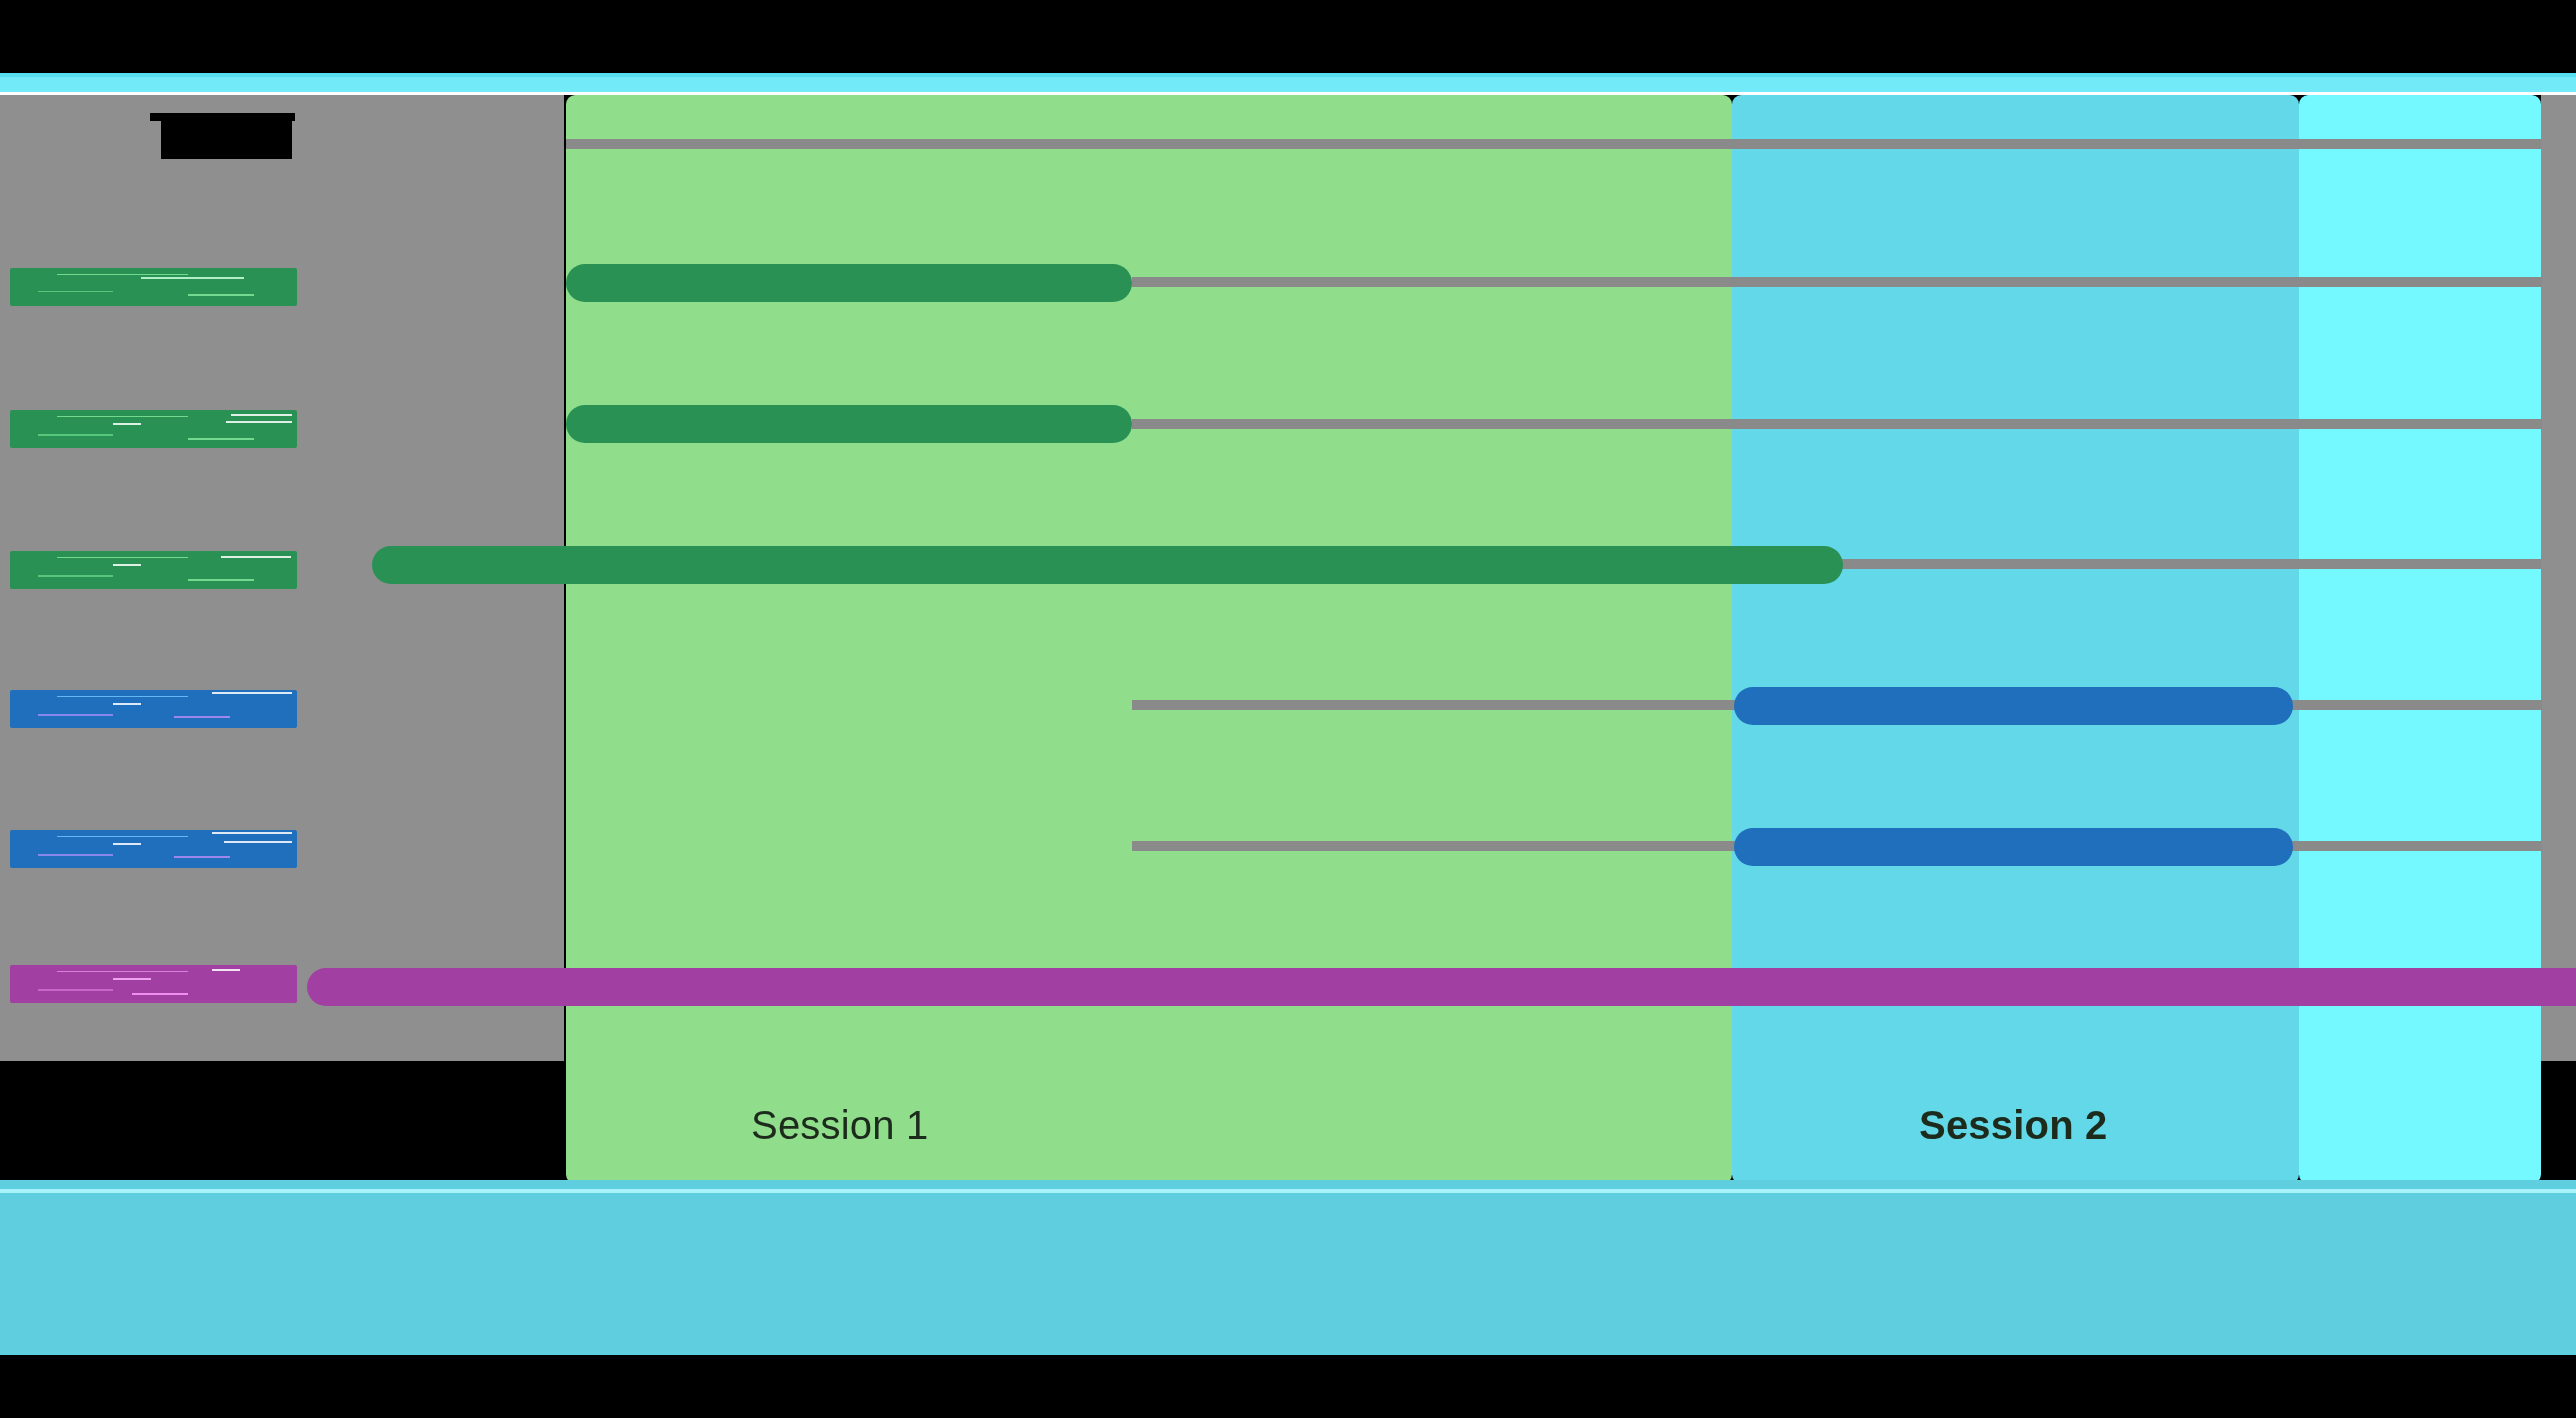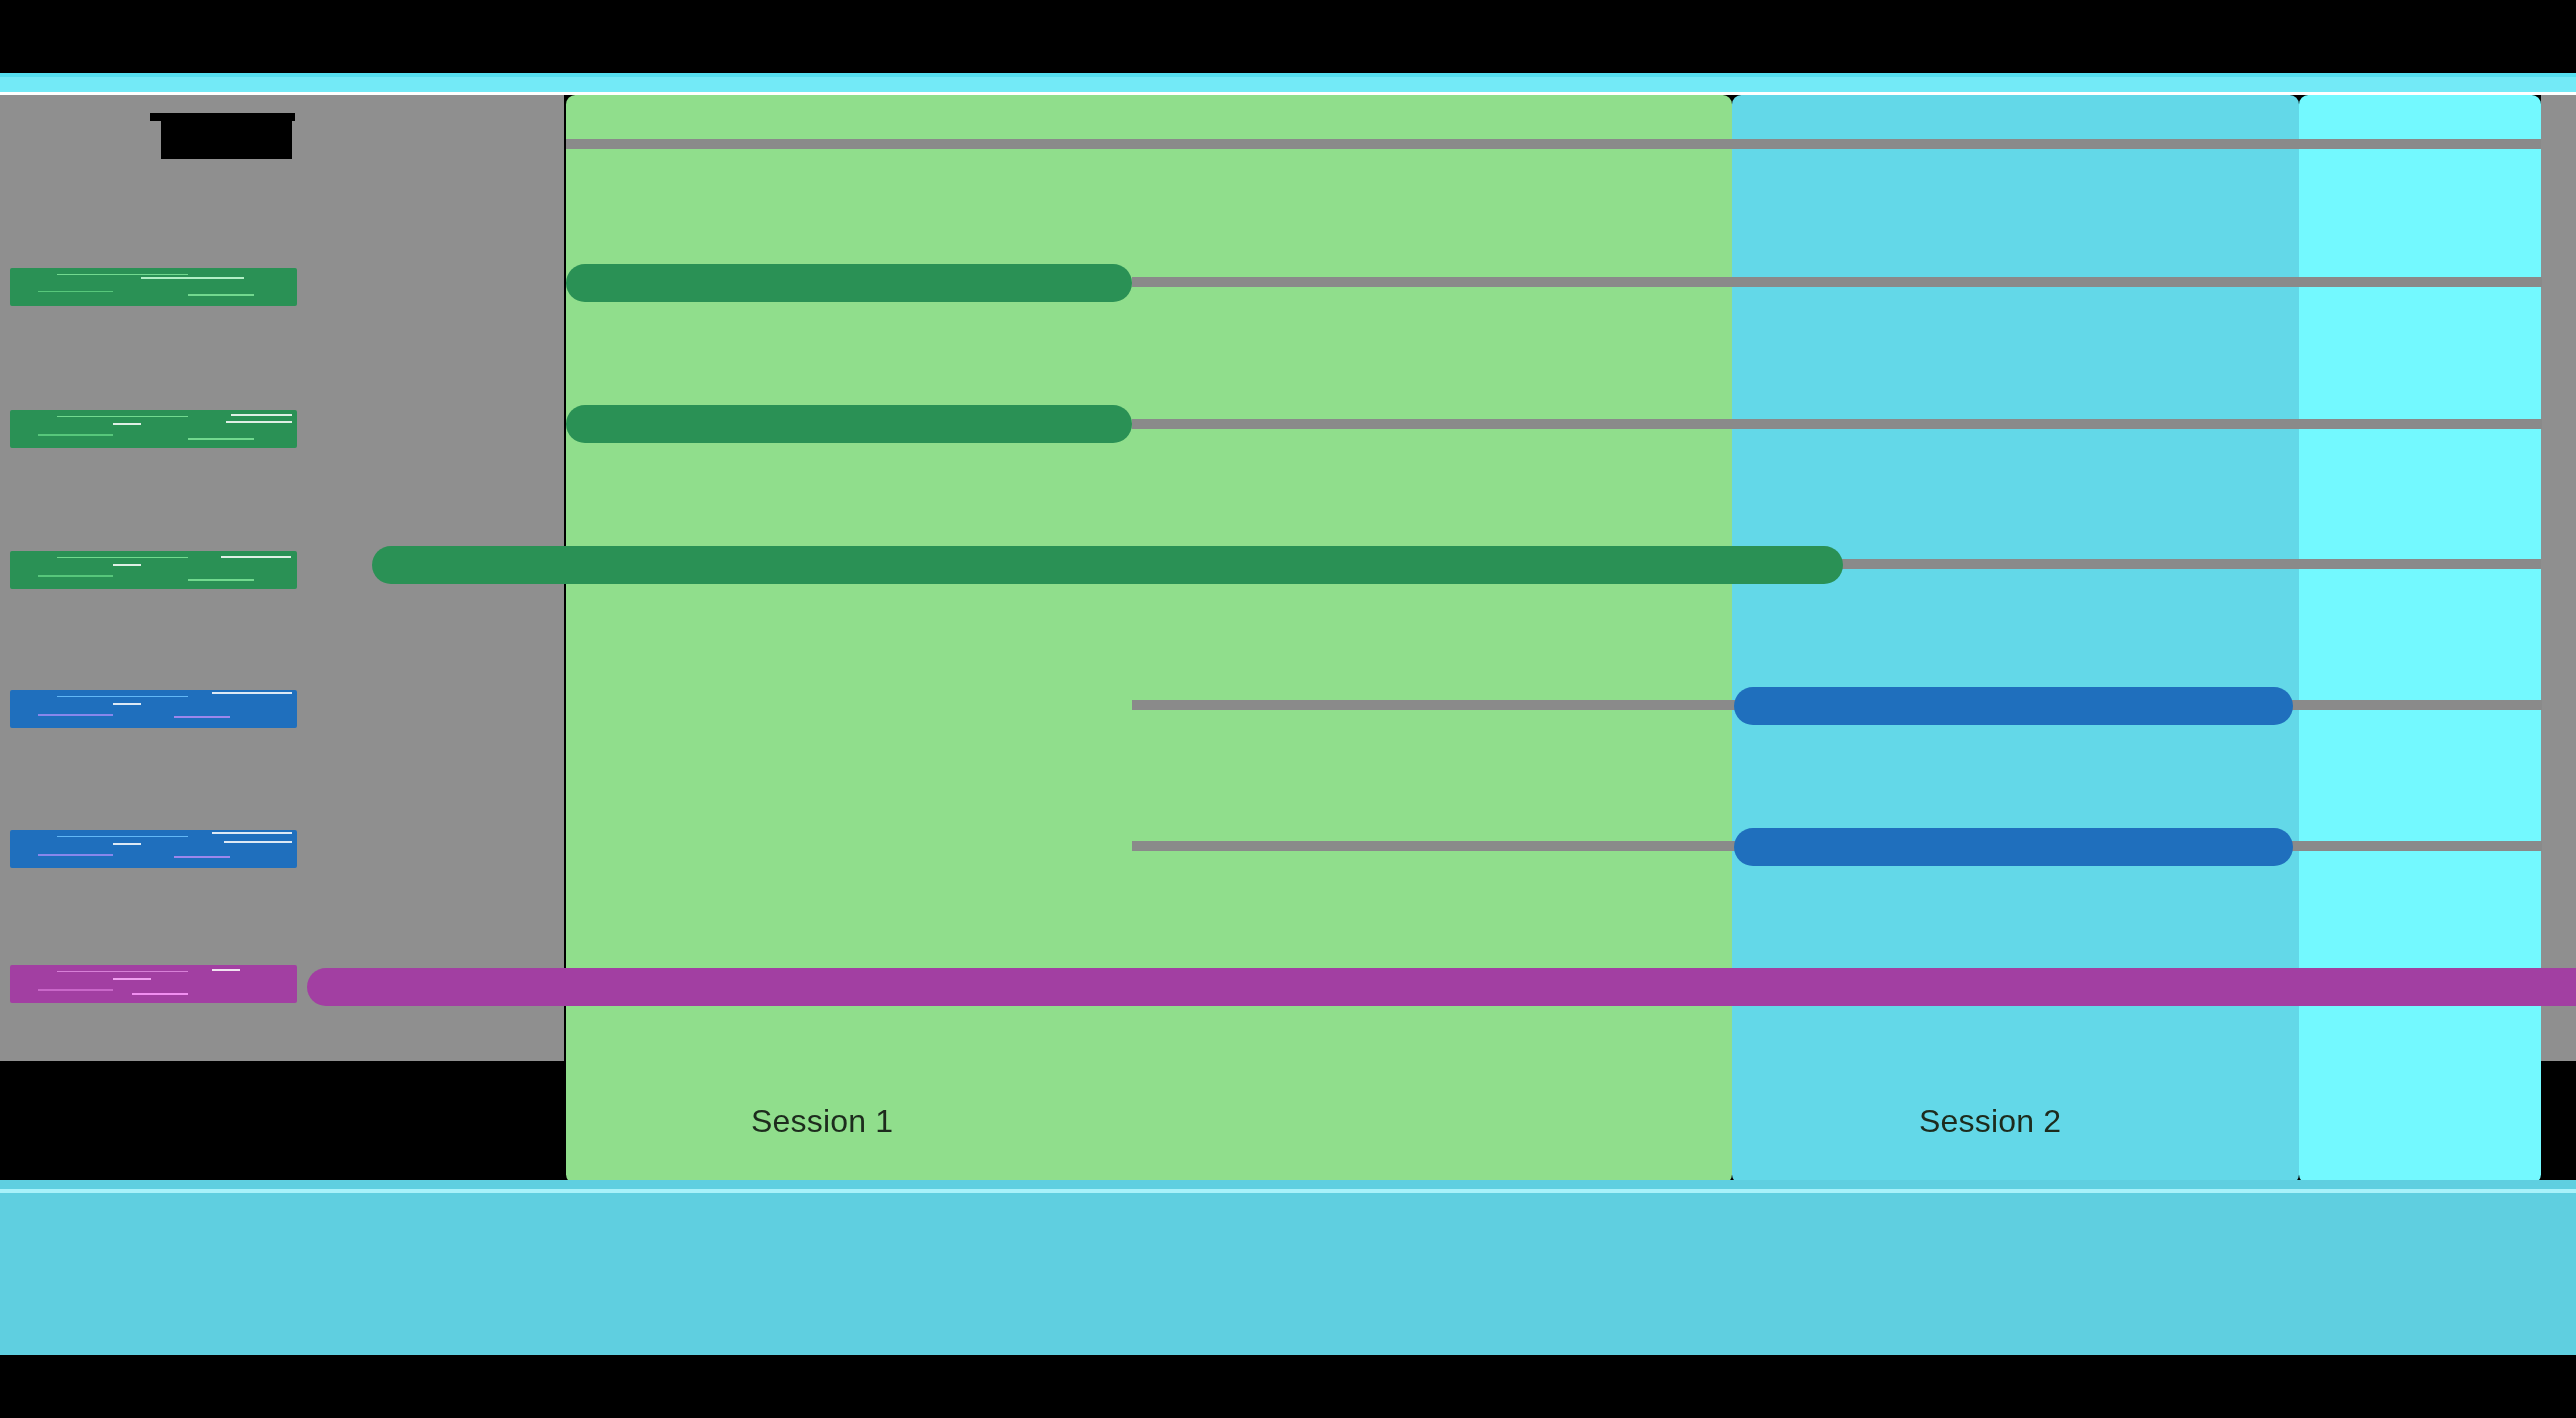--- a/index.html
+++ b/index.html
@@ -14,21 +14,21 @@
   .top-rail.r1{top:73px;height:3.8px;background:#55dff0;}
   .top-rail.r2{top:77px;height:15px;background:#73eaf7;}
   .top-rail.r3{top:92px;height:2.8px;background:#ffffff;}
 
   
   .grey-panel{position:absolute;left:0;top:95px;width:564px;height:966px;background:#8f8f8f;}
   .grey-gap{position:absolute;left:0;top:95px;width:310px;height:966px;background:#8f8f8f;}
 
   
   .band{position:absolute;top:95px;height:1089px;border-radius:9.4px;}
-  .band-label{position:absolute;font-size:32px;color:#1d2b1d;letter-spacing:0.2px;}
+  .band-label{position:absolute;font-size:40px;color:#1d2b1d;letter-spacing:0.2px;}
   .gridline{position:absolute;height:10.3px;background:#8a8a8a;}
   .bar{position:absolute;height:38px;border-radius:20.6px;}
 
   
   .ylab{position:absolute;height:38px;border-radius:1.9px;overflow:hidden;}
   .ylab .glitch{position:absolute;height:1.9px;opacity:.85;}
 
   
   .title-box{position:absolute;background:#000;}
 
@@ -122,21 +122,21 @@
     <div class="glitch" style="left:202px;top:3.8px;width:28px;background:#ffffff;"></div>
     <div class="glitch" style="left:103px;top:13px;width:38px;background:#ffb3ff;"></div>
     <div class="glitch" style="left:28px;top:24.4px;width:75px;background:#d06fd0;"></div>
     <div class="glitch" style="left:122px;top:28px;width:56px;background:#ff9cff;"></div>
   </div>
 
   <div class="title-box" style="left:161px;top:116px;width:131px;height:43px;"></div>
   <div class="title-box" style="left:150px;top:113px;width:145px;height:7.5px;"></div>
 
   <div class="band-label" style="left:751px;top:1103px;">Session 1</div>
-  <div class="band-label" style="left:1919px;top:1103px;">Session 2</div>
+  <div class="band-label" style="left:1919px;top:1103px;font-weight:bold;">Session 2</div>
 
   <div class="footer-rail" style="top:1180px;height:9.4px;background:#5fcfe0;"></div>
   <div class="footer-rail" style="top:1189px;height:3.8px;background:#a8f2fa;"></div>
   <div class="footer" style="top:1193px;height:162px;"></div>
 
   <div class="legend-item" style="left:1194px;top:1365px;width:216px;">
     <div class="legend-swatch" style="left:0;top:0;width:188px;background:#2a9155;">
       <div class="glitch" style="left:131px;top:3.8px;width:56px;background:#4dff7d;"></div>
       <div class="glitch" style="left:131px;top:9.4px;width:56px;background:#4dff7d;"></div>
       <div class="glitch" style="left:131px;top:19px;width:56px;background:#4dff7d;"></div>

